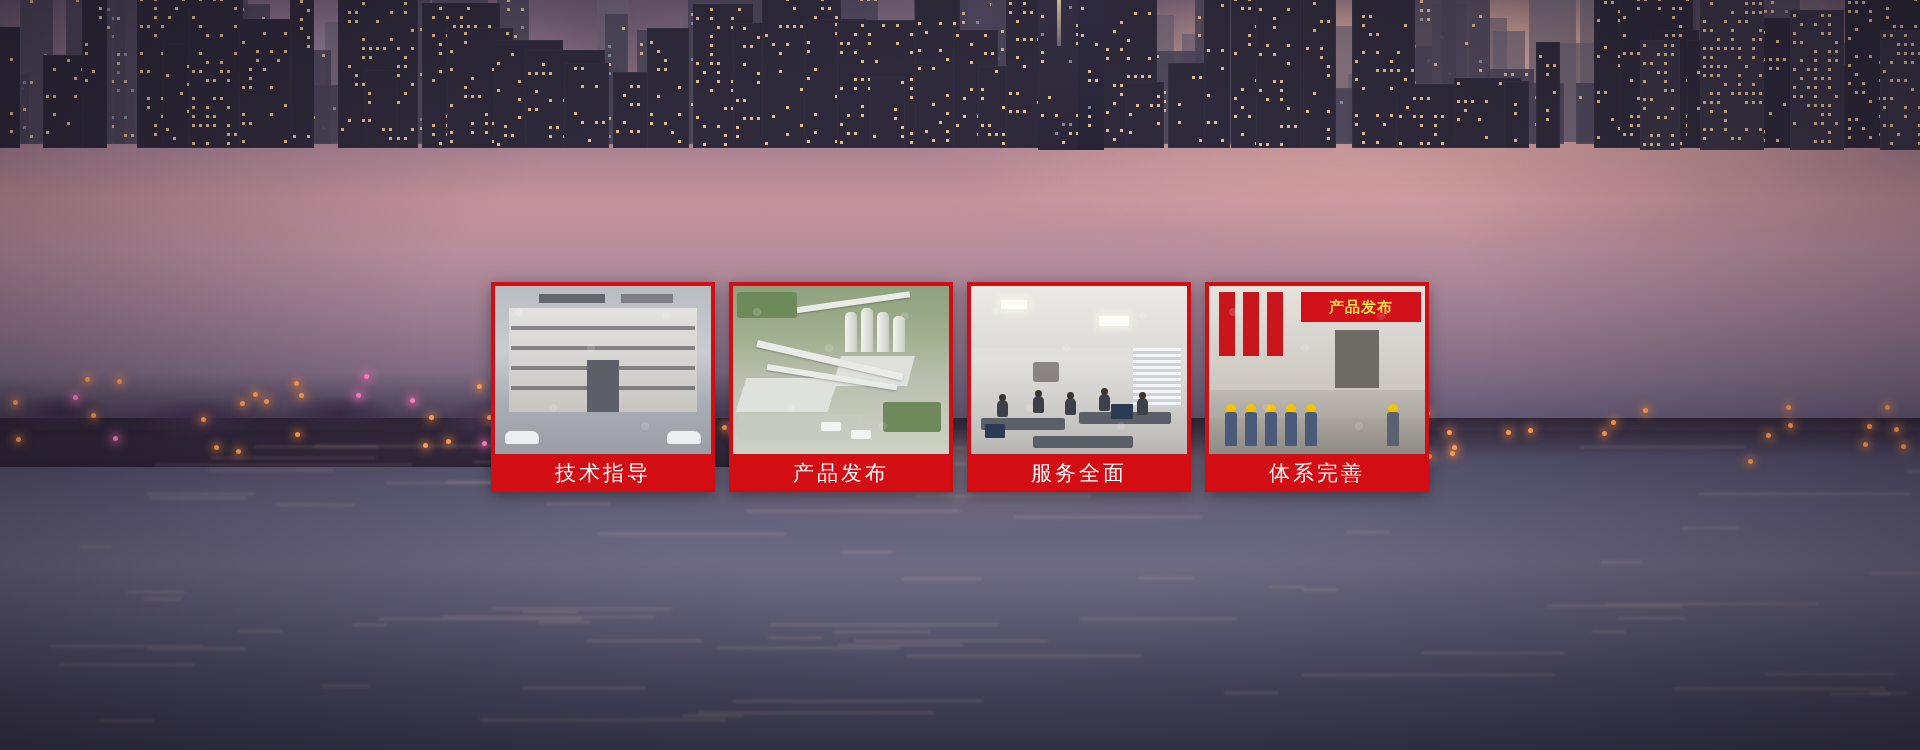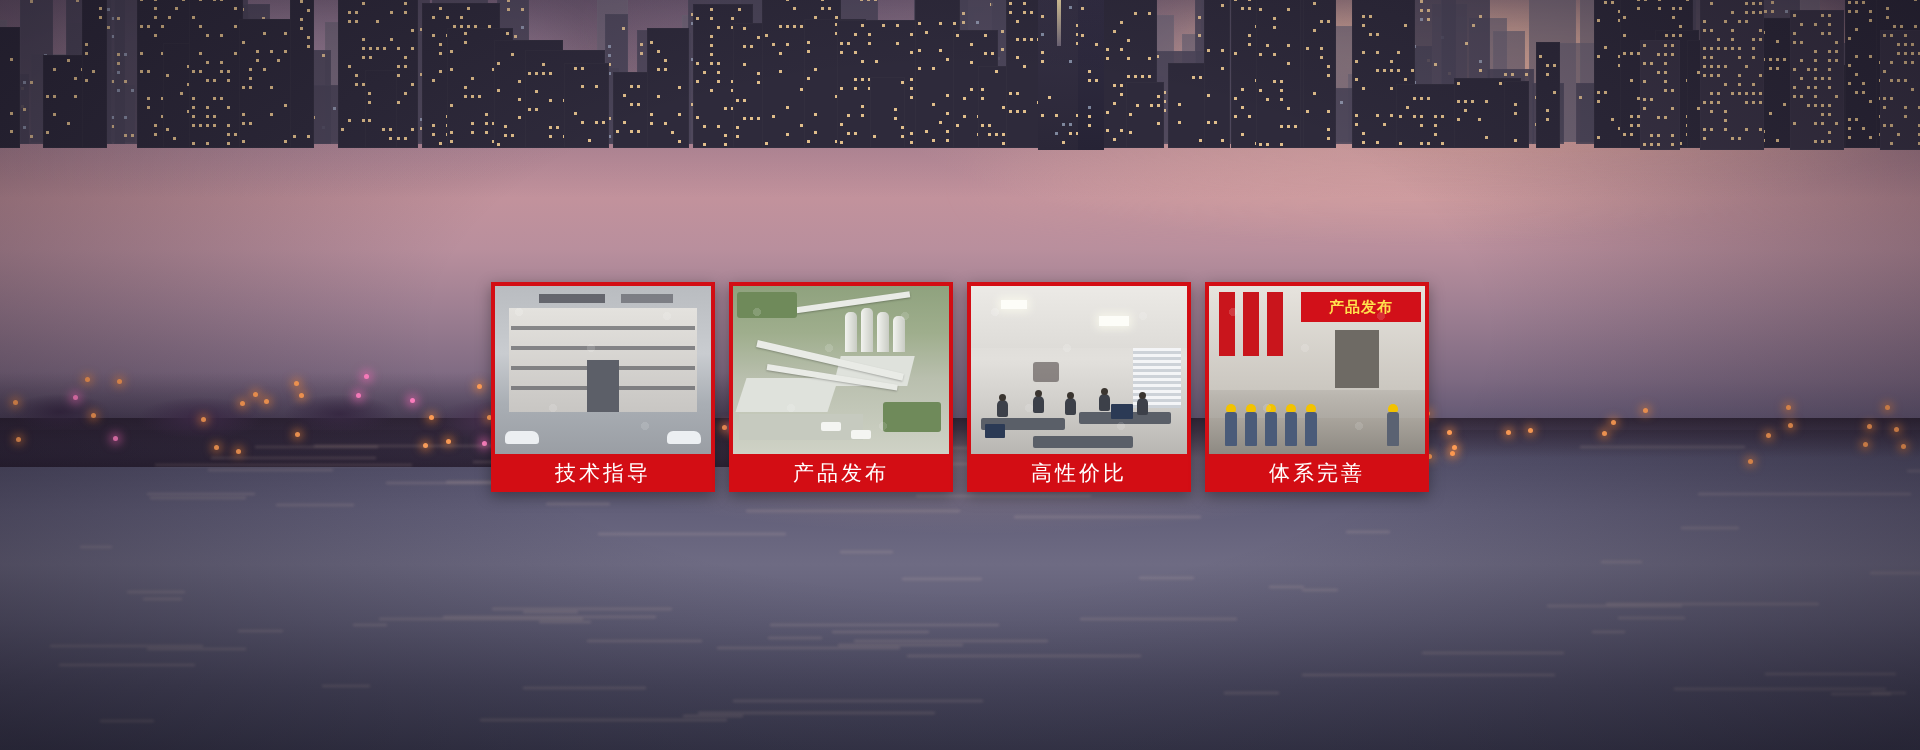--- a/index.html
+++ b/index.html
@@ -2612,21 +2612,21 @@
           <div class="desk" style="left:62px; top:150px; width:100px; height:12px;"></div>
           <div class="pers" style="left:26px; top:114px;"></div>
           <div class="pers" style="left:62px; top:110px;"></div>
           <div class="pers" style="left:94px; top:112px;"></div>
           <div class="pers" style="left:128px; top:108px;"></div>
           <div class="pers" style="left:166px; top:112px;"></div>
           <div class="mon" style="left:14px; top:138px; width:20px; height:14px;"></div>
           <div class="mon" style="left:140px; top:118px; width:22px; height:15px;"></div>
           <div class="wm"></div>
         </div>
-        <div class="card-label">高性价比</div>
+        <div class="card-label">服务全面</div>
       </div>
 
       <div class="card">
         <div class="card-photo p4">
           <div class="wall"></div>
           <div class="vban" style="left:10px"></div>
           <div class="vban" style="left:34px"></div>
           <div class="vban" style="left:58px"></div>
           <div class="redban">
             <div class="redtxt">产品发布</div>

